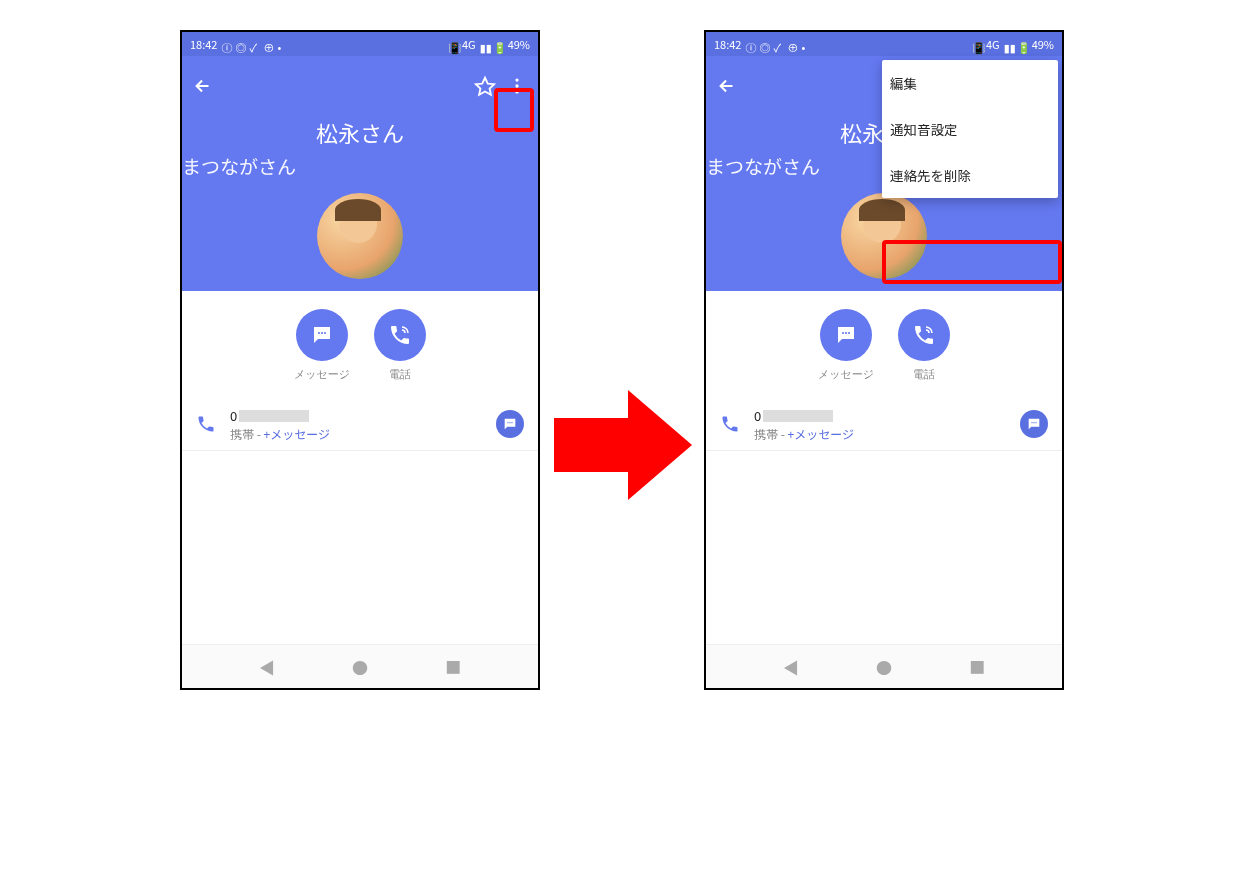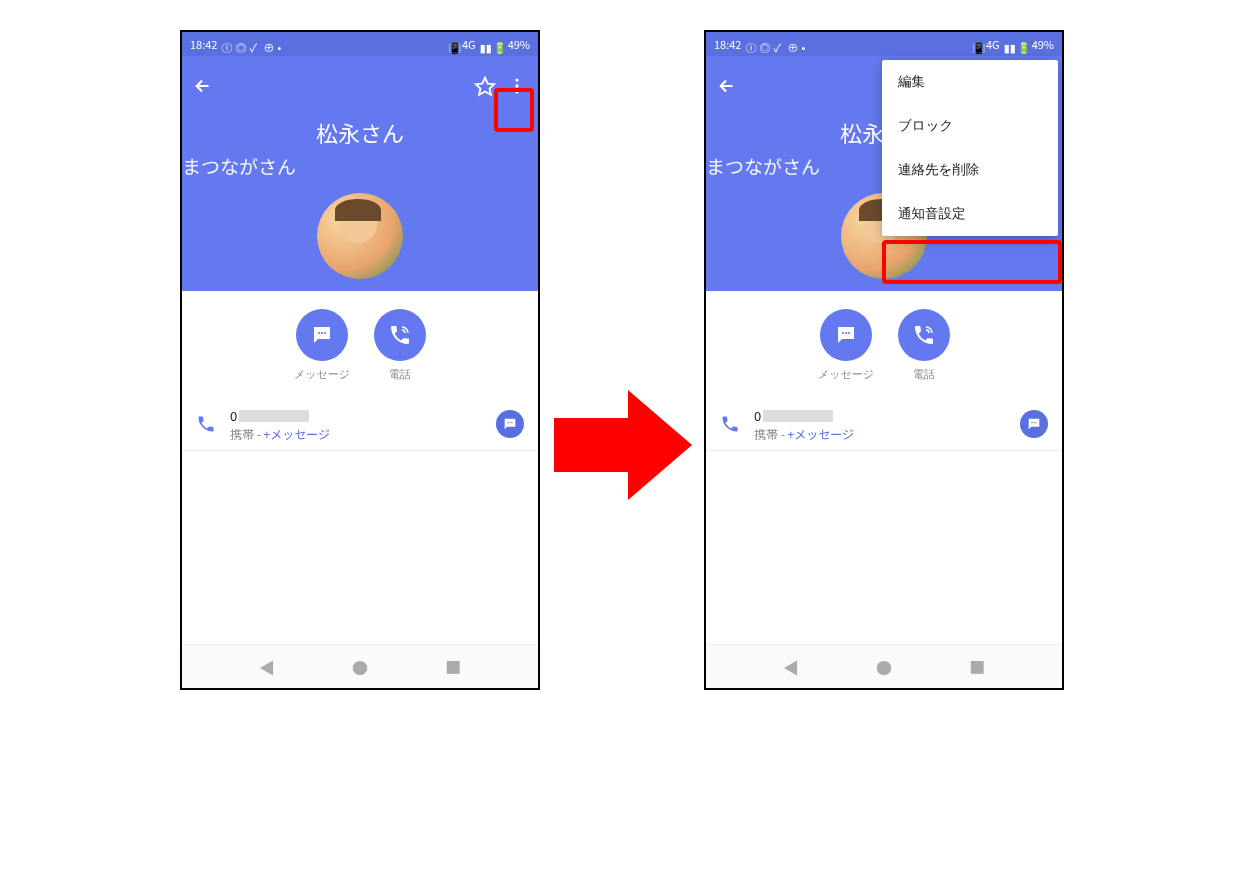--- a/index.html
+++ b/index.html
@@ -120,24 +120,23 @@
   .menu {
     position:absolute;
     top:28px; right:4px;
     width:176px;
     background:#fff;
     box-shadow:0 4px 12px rgba(0,0,0,0.25);
     border-radius:2px;
     z-index:20;
   }
   .menu-item {
-    padding:13px 16px;
+    padding:13px 8px;
     font-size:13.5px;
     color:#222;
-    font-family:Liberation Mono, monospace;
   }
   .hl-menu { top:208px; right:0px; width:180px; height:44px; z-index:30;}
 
   
   .arrow {
     position:absolute;
     left:554px; top:390px;
     width:140px; height:110px;
   }
   .arrow-body {
@@ -347,23 +346,22 @@
             <circle cx="9" cy="10" r="1" fill="#5a6fe0"></circle>
             <circle cx="12" cy="10" r="1" fill="#5a6fe0"></circle>
             <circle cx="15" cy="10" r="1" fill="#5a6fe0"></circle>
           </svg>
       </span>
     </div>
   </div>
 
   <div class="menu">
     <div class="menu-item">編集</div>
-    <div class="menu-item">ブロック</div>
+    <div class="menu-item">通知音設定</div>
     <div class="menu-item">連絡先を削除</div>
-    <div class="menu-item">通知音設定</div>
   </div>
 
   <div class="highlight-box hl-menu"></div>
 
   <div class="navbar">
     <span class="nav-btn">◀</span>
     <span class="nav-btn">●</span>
     <span class="nav-btn">■</span>
   </div>
 </div>

